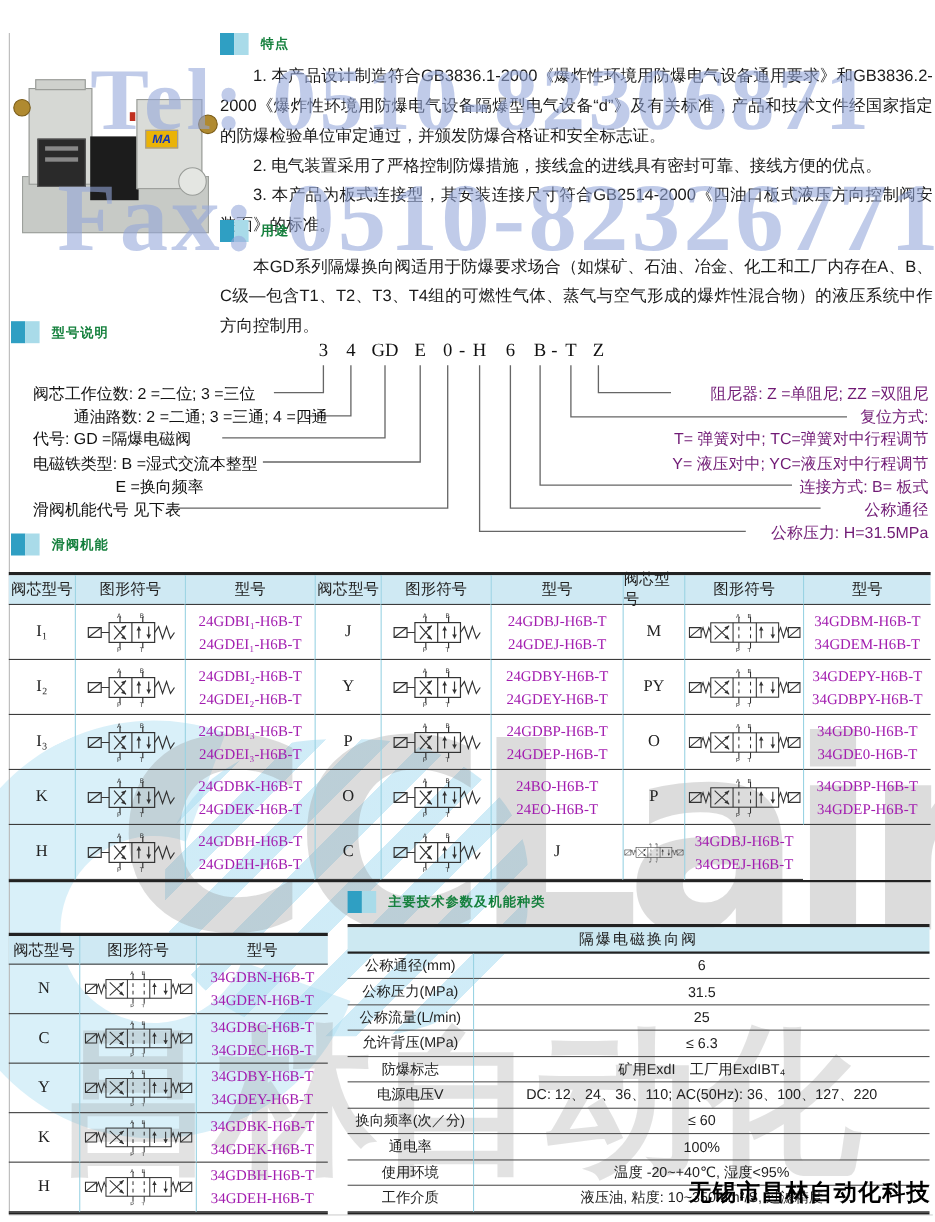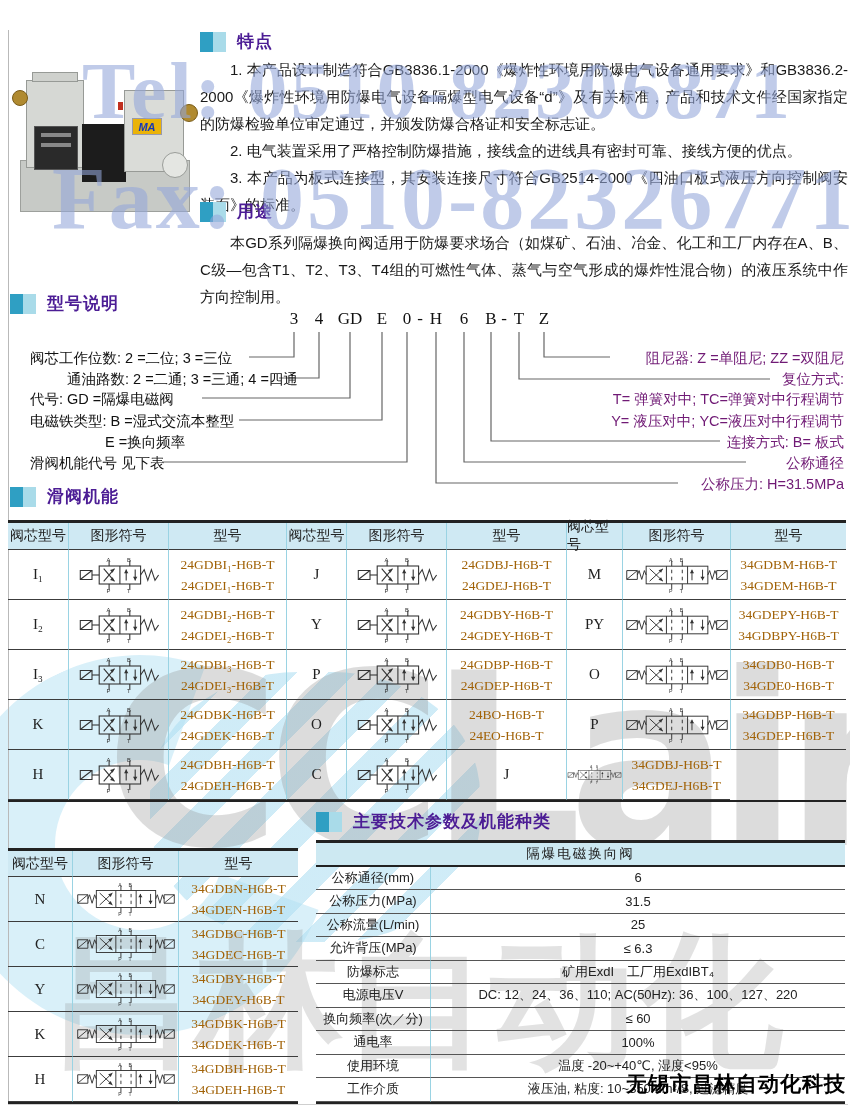--- a/index.html
+++ b/index.html
@@ -24,21 +24,21 @@
           font-size:80px;color:#94a7da;opacity:.58;letter-spacing:3px;white-space:nowrap;z-index:6;pointer-events:none;margin-left:24px;}
   .wm-fax{position:absolute;left:52px;top:148px;font-family:"Liberation Serif","DejaVu Serif",serif;font-weight:bold;
           font-size:88px;color:#94a7da;opacity:.58;letter-spacing:3px;white-space:nowrap;z-index:6;pointer-events:none;}
 
   
   .sec{position:absolute;display:flex;align-items:center;gap:11px;z-index:2;}
   .sec .ico{display:flex;}
   .sec .ico i{display:block;width:13px;height:20px;}
   .sec .ico .d{background:#2f9fc3;}
   .sec .ico .l{background:#a9dbe9;}
-  .sec .t{font-size:17px;font-weight:bold;color:#4c1d95;letter-spacing:1px;}
+  .sec .t{font-size:12px;font-weight:bold;color:#15803d;letter-spacing:1px;}
 
   
   .para{position:absolute;left:200px;width:648px;font-size:15px;line-height:27px;text-align:justify;z-index:2;}
   .para p{margin:0;text-indent:2em;}
 
   
   .photo{position:absolute;left:12px;top:68px;width:186px;height:162px;z-index:2;}
   .photo .base{position:absolute;left:8px;top:92px;width:170px;height:52px;background:#c7cac6;border:1px solid #9da09c;}
   .photo .towerL{position:absolute;left:14px;top:12px;width:58px;height:88px;background:#d6d8d4;border:1px solid #979a96;}
   .photo .capL{position:absolute;left:20px;top:4px;width:46px;height:10px;background:#cfd1cd;border:1px solid #979a96;}
@@ -68,21 +68,21 @@
   .t9>div{display:flex;align-items:center;justify-content:center;border-bottom:1px solid #3c3c3c;border-left:1px solid #9ad3e3;}
   .t9>div:nth-child(9n+1){border-left:none;}
   .t3{position:absolute;left:8px;top:848px;width:290px;display:grid;z-index:2;
       grid-template-columns:64px 106px 120px;
       grid-template-rows:26px repeat(5,45px);
       border-top:3px solid #222;border-bottom:2px solid #222;}
   .t3>div{display:flex;align-items:center;justify-content:center;border-bottom:1px solid #3c3c3c;border-left:1px solid #9ad3e3;}
   .t3>div:nth-child(3n+1){border-left:none;}
   .th{background:#cfe9f3;font-size:14px;color:#222;}
   .cc{font-family:"Liberation Serif","DejaVu Serif",serif;font-size:15px;color:#222;}
-  .cm{flex-direction:column;font-family:"Liberation Serif","DejaVu Serif",serif;font-size:13.5px;line-height:21px;color:#a16207;}
+  .cm{flex-direction:column;font-family:"Liberation Serif","DejaVu Serif",serif;font-size:13.5px;line-height:21px;color:#a21caf;}
   .vs2{width:92px;height:36px;}
   .vs3{width:104px;height:36px;}
   .t3 .vs3{width:100px;height:34px;}
 
   
   .pt{position:absolute;left:316px;top:840px;width:529px;display:grid;z-index:2;
       grid-template-columns:114px 415px;grid-auto-rows:23.5px;
       border-top:3px solid #222;border-bottom:2px solid #222;font-size:13px;color:#222;}
   .pt>div{display:flex;align-items:center;justify-content:center;border-bottom:1px solid #555;}
   .pt .band{grid-column:1/-1;background:#cde9f2;border-bottom:2px solid #222;font-size:13.5px;letter-spacing:2px;}

